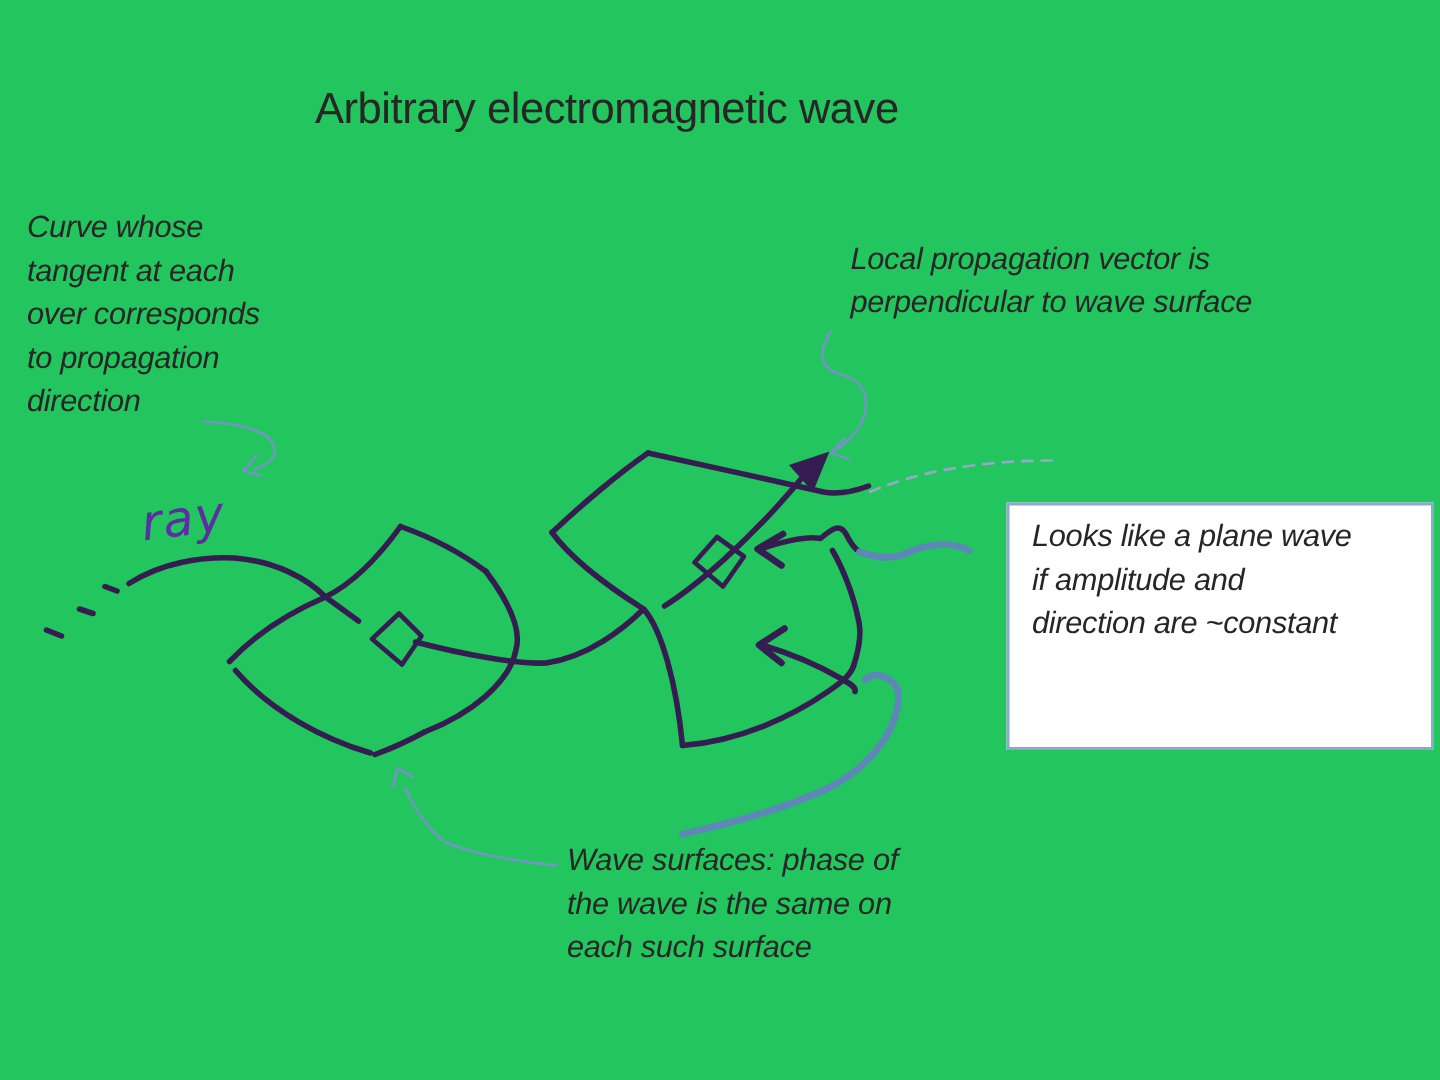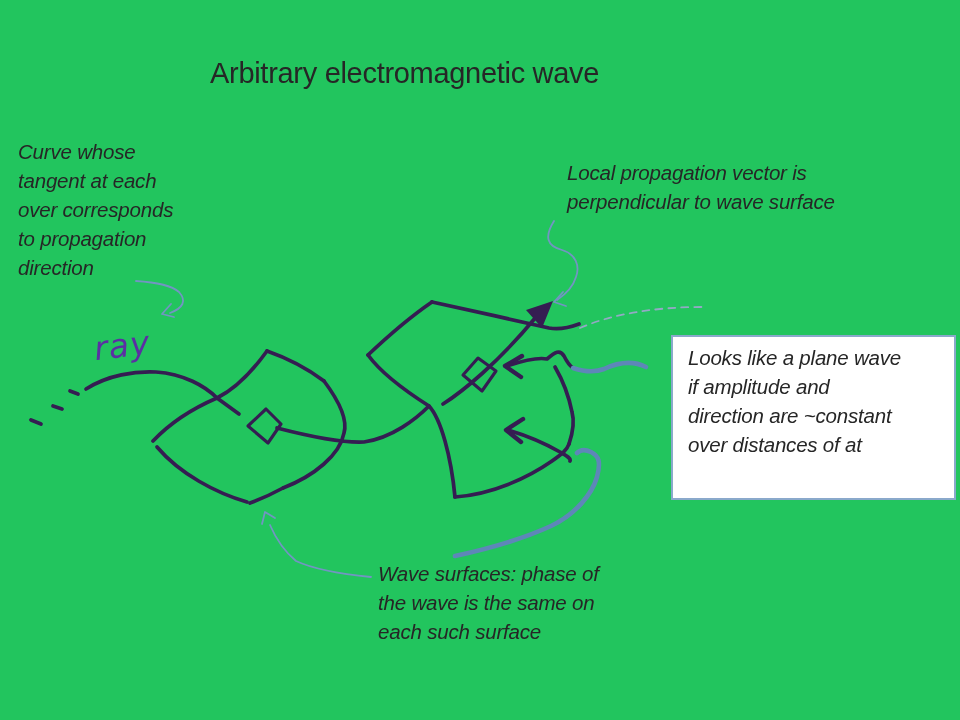--- a/index.html
+++ b/index.html
@@ -105,21 +105,20 @@
 
   <div class="abs note" style="left:567px;top:158px;">
     <div>Local propagation vector is</div>
     <div>perpendicular to wave surface</div>
   </div>
 
   <div class="abs note callout-box" style="left:643px;top:335px;width:285px;height:165px;margin-left:28px;">
     <div>Looks like a plane wave</div>
     <div>if amplitude and</div>
     <div>direction are ~constant</div>
-    <div>over distances of at</div>
   </div>
 
   <div class="abs note" style="left:378px;top:559px;">
     <div>Wave surfaces: phase of</div>
     <div>the wave is the same on</div>
     <div>each such surface</div>
   </div>
 
   <div class="abs ray-label" style="left:94px;top:326px;">ray</div>
 

